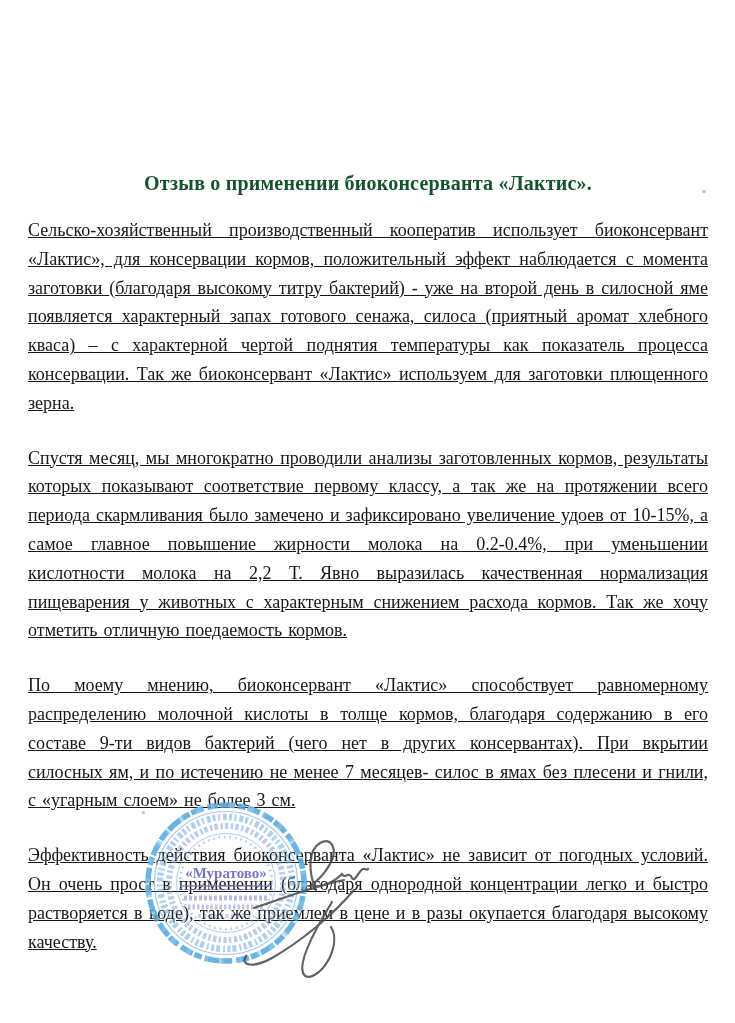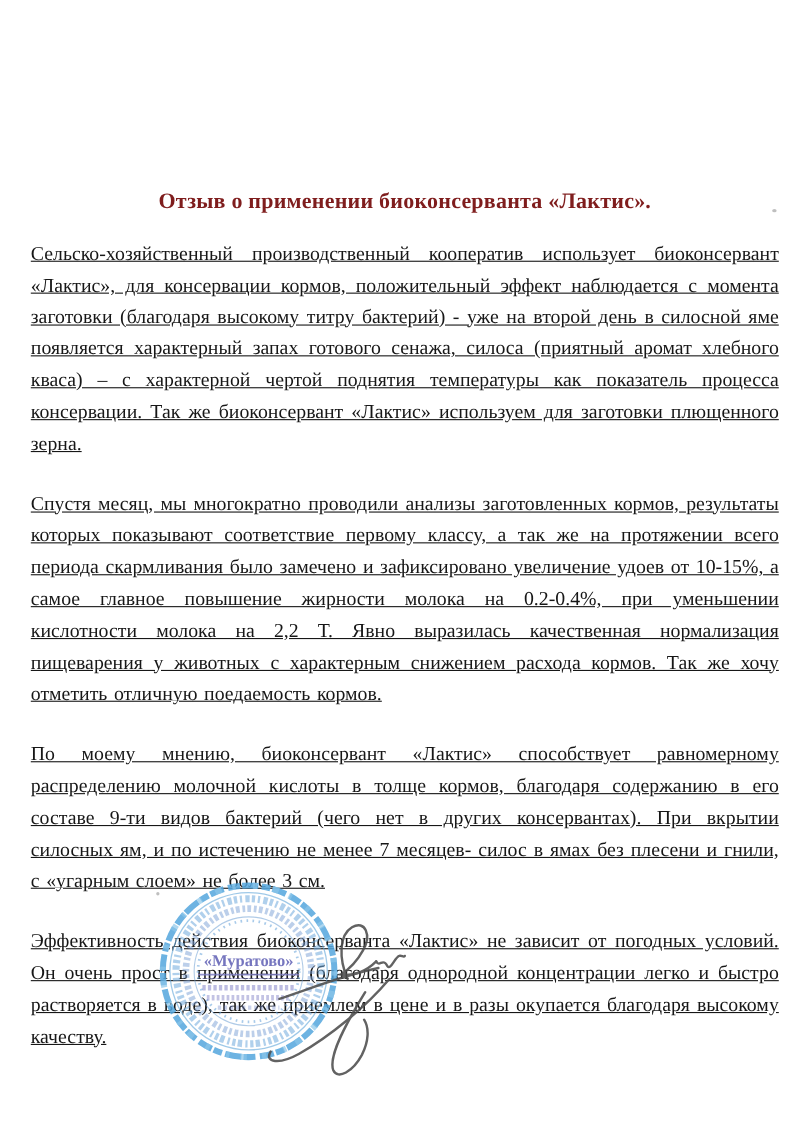--- a/index.html
+++ b/index.html
@@ -18,21 +18,21 @@
     top: 172px;
     left: 28px;
     right: 27px;
   }
   .title {
     font-size: 20px;
     font-weight: bold;
     text-align: center;
     margin: 0 0 21px 0;
     letter-spacing: 0.2px;
-    color: #7f1d1d;
+    color: #14532d;
   }
   .para {
     font-size: 18px;
     line-height: 28.8px;
     text-align: justify;
     margin: 0 0 26px 0;
     word-spacing: 1.5px;
     text-decoration: underline;
   }
   .stamp-area {

